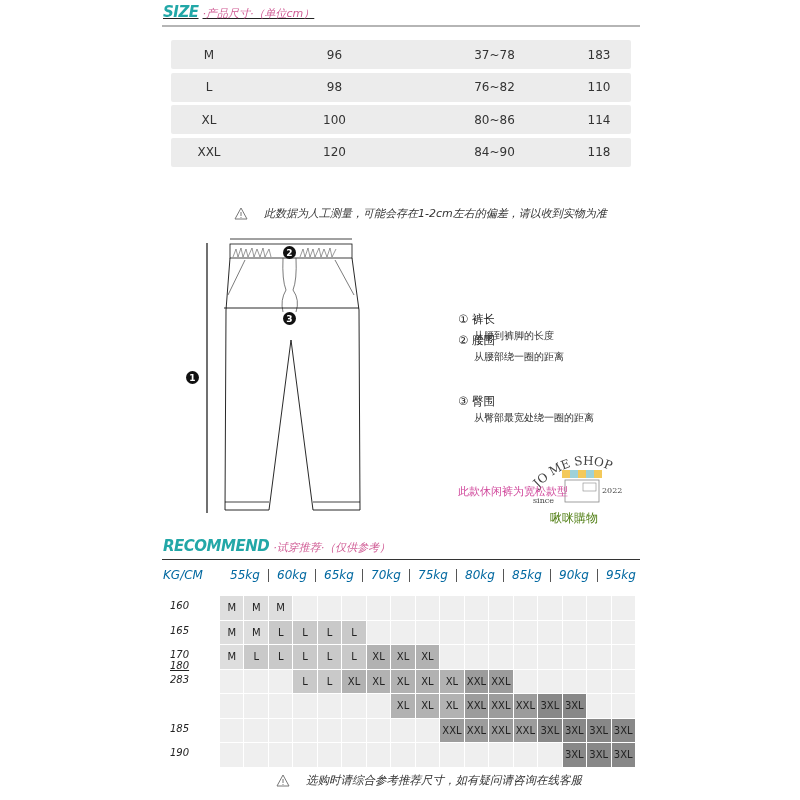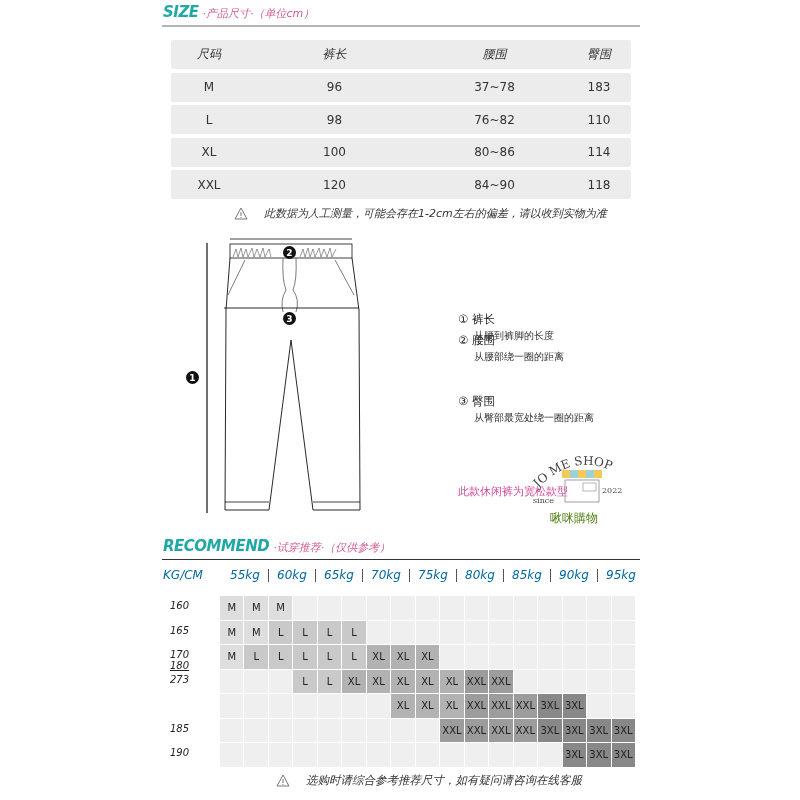--- a/index.html
+++ b/index.html
@@ -33,33 +33,27 @@
   .cell.M{background:#dedede;}
   .cell.L{background:#c9c9c9;}
   .cell.XL{background:#b2b2b2;}
   .cell.XXL{background:#9c9c9c;}
   .cell.X3L{background:#888888;}
   .badge{width:13px;height:13px;border-radius:50%;background:#111;color:#fff;font-size:9px;font-weight:bold;display:flex;align-items:center;justify-content:center;}
 </style>
 </head>
 <body>
 
-<div class="abs sec-title" style="top:3px;">
+<div class="abs sec-title" style="top:3px;text-decoration:underline;">
   <span class="en">SIZE</span>
   <span class="cn">·产品尺寸·（单位cm）</span>
 </div>
 <div class="abs rule" style="top:25px;"></div>
 
 <div class="abs size-table">
-  <div class="size-row head">
-    <div class="c c0">尺码</div>
-    <div class="c c1">裤长</div>
-    <div class="c c2">腰围</div>
-    <div class="c c3">臀围</div>
-  </div>
   <div class="size-row">
     <div class="c c0">M</div>
     <div class="c c1">96</div>
     <div class="c c2">37~78</div>
     <div class="c c3">183</div>
   </div>
   <div class="size-row">
     <div class="c c0">L</div>
     <div class="c c1">98</div>
     <div class="c c2">76~82</div>
@@ -172,21 +166,21 @@
   <span class="w">85kg</span>
     <span class="sep"></span>
   <span class="w">90kg</span>
     <span class="sep"></span>
   <span class="w">95kg</span>
 </div>
 
 <div class="abs ylab" style="top:600px;">160</div>
 <div class="abs ylab" style="top:625px;">165</div>
 <div class="abs ylab" style="top:649px;">170</div>
-<div class="abs ylab" style="top:674px;">273</div>
+<div class="abs ylab" style="top:674px;">283</div>
 <div class="abs ylab" style="top:660px;text-decoration:underline;">180</div>
 <div class="abs ylab" style="top:723px;">185</div>
 <div class="abs ylab" style="top:747px;">190</div>
 
 <div class="abs grid" id="rec-grid">
     <div class="grow">
       <div class="cell M">M</div>
       <div class="cell M">M</div>
       <div class="cell M">M</div>
       <div class="cell"></div>

